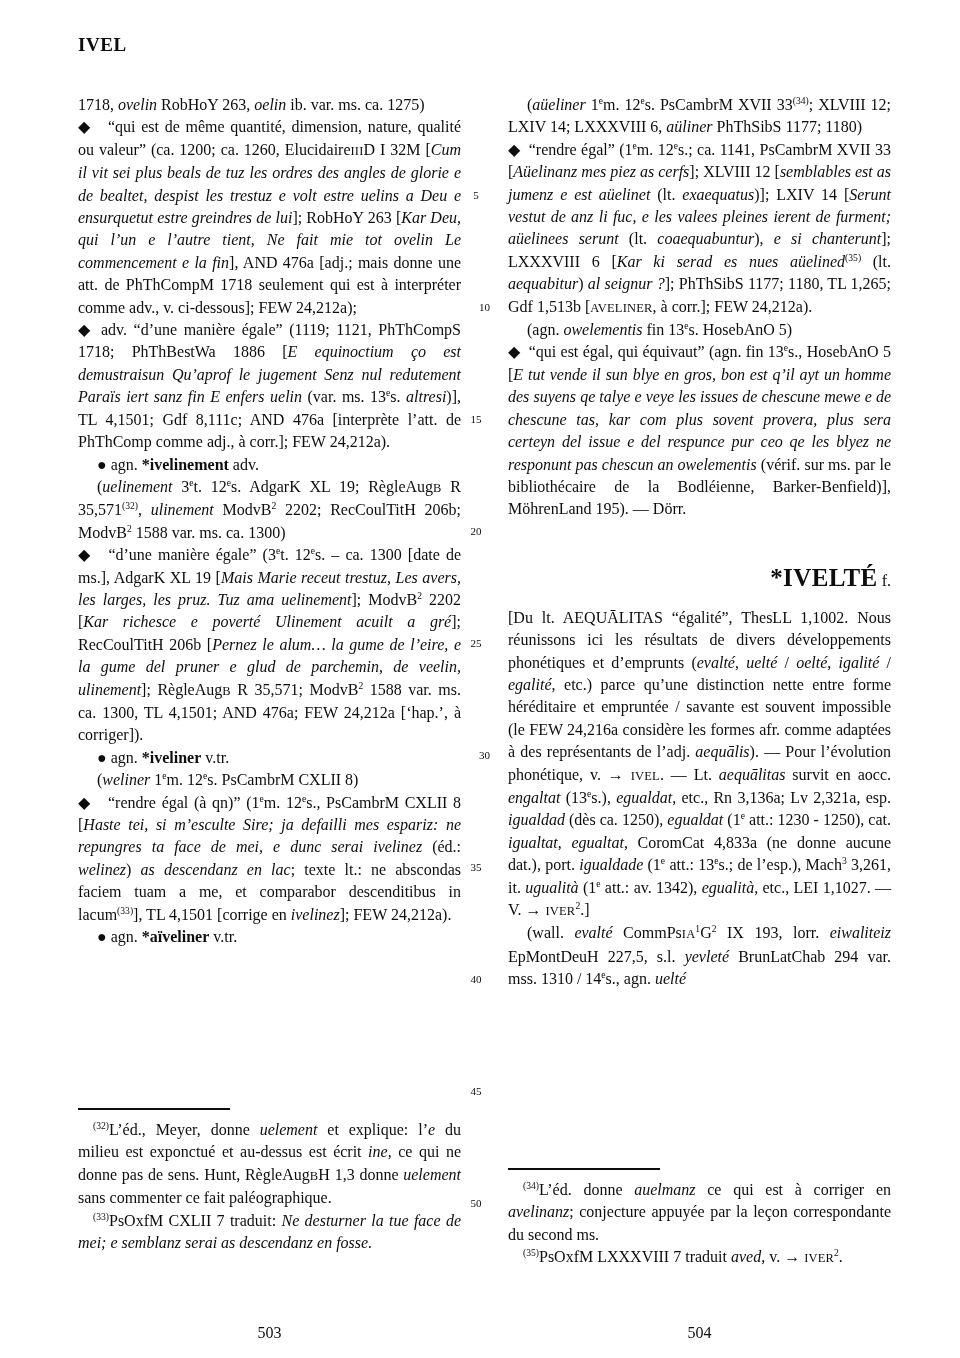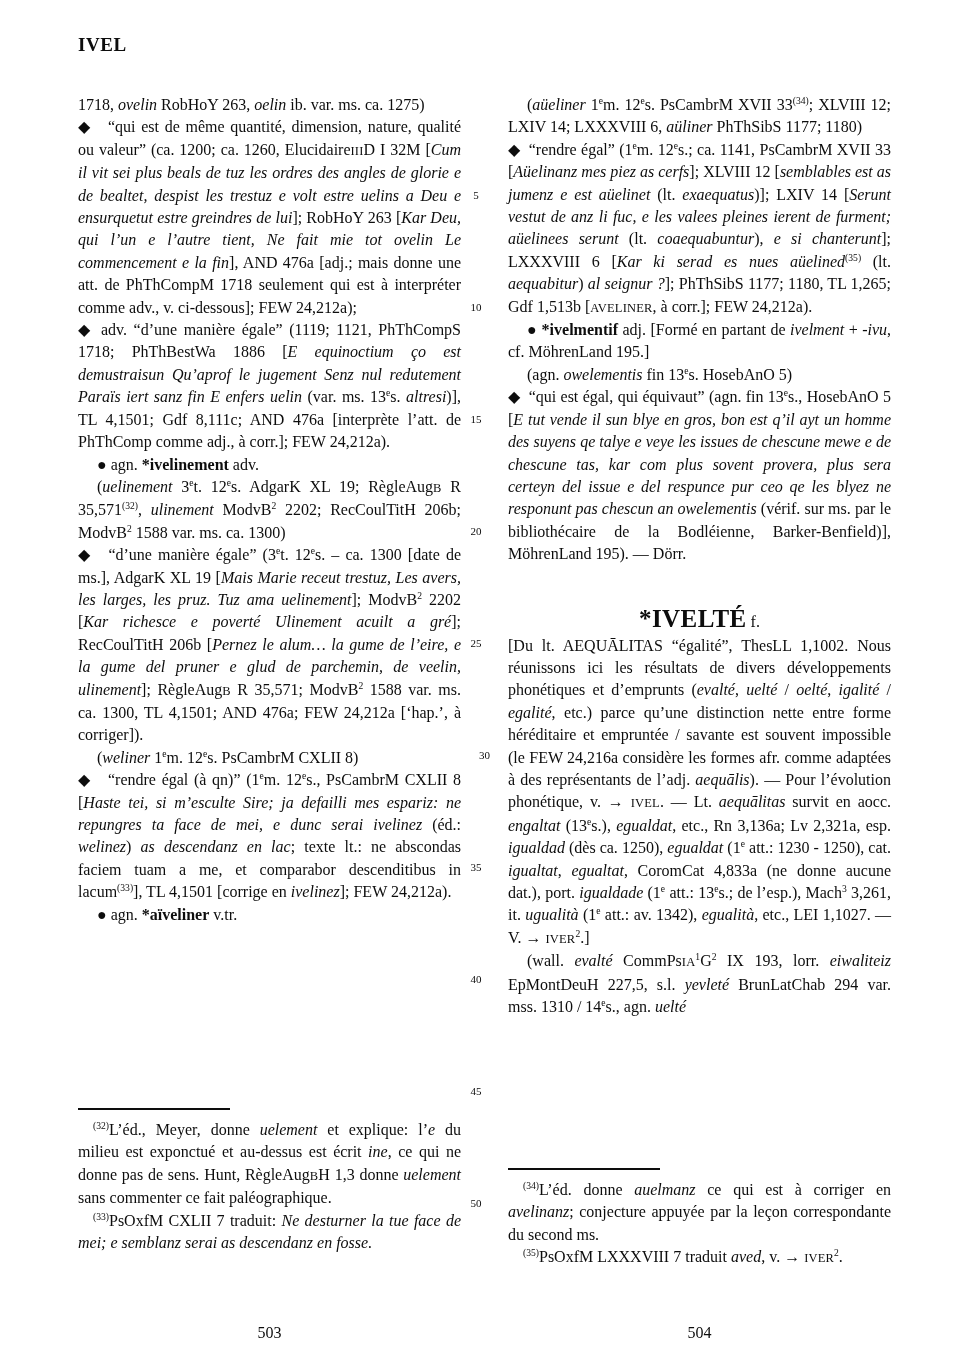--- a/index.html
+++ b/index.html
@@ -8,21 +8,21 @@
     color:#0d0d0d;font-family:"Liberation Serif","DejaVu Serif",serif;
     font-size:16px;line-height:22.4px;overflow:hidden;
   }
   .running-head{position:absolute;left:78px;top:34px;font-weight:700;font-size:19px;letter-spacing:.6px;}
   .col{position:absolute;top:94px;width:383px;}
   .col-left{left:78px;}
   .col-right{left:508px;}
   .para{margin:0;text-align:justify;hyphens:auto;-webkit-hyphens:auto;}
   .style-deriv,.style-forms{text-indent:19px;}
   .style-footnote{text-indent:15px;}
-  .style-head{margin-top:41px;margin-bottom:1px;line-height:24px;text-align:center;}
+  .style-head{margin-top:41px;margin-bottom:10px;line-height:32px;text-align:right;}
   .style-head b{font-size:25px;letter-spacing:.4px;}
   b{font-weight:700;}
   i{font-style:italic;}
   sup{font-size:.6em;line-height:0;vertical-align:super;}
   .sc{font-size:.78em;letter-spacing:.2px;}
   .lineno{position:absolute;left:462px;width:28px;text-align:center;font-size:11px;line-height:16px;}
   .fn{position:absolute;width:383px;}
   .fn-left{left:78px;top:1108px;}
   .fn-right{left:508px;top:1168px;}
   .fnsep{width:152px;border-top:2px solid #0d0d0d;margin:0 0 9px 0;}
@@ -36,38 +36,38 @@
 <div class="page">
   <div class="running-head">IVEL</div>
 
   <div class="col col-left">
       <p class="para style-cont">1718, <i>ovelin</i> RobHoY 263, <i>oelin</i> ib. var. ms. ca. 1275)</p>
       <p class="para style-sense">◆  “qui est de même quantité, dimension, nature, qualité ou valeur” (ca. 1200; ca. 1260, Elucidaire<span class="sc">III</span>D I 32M [<i>Cum il vit sei plus beals de tuz les ordres des angles de glorie e de bealtet, despist les trestuz e volt estre uelins a Deu e ensurquetut estre greindres de lui</i>]; RobHoY 263 [<i>Kar Deu, qui l’un e l’autre tient, Ne fait mie tot ovelin Le commencement e la fin</i>], AND 476a [adj.; mais donne une att. de PhThCompM 1718 seulement qui est à interpréter comme adv., v. ci-dessous]; FEW 24,212a);</p>
       <p class="para style-sense">◆ adv. “d’une manière égale” (1119; 1121, PhThCompS 1718; PhThBestWa 1886 [<i>E equinoctium ço est demustraisun Qu’aprof le jugement Senz nul redutement Paraïs iert sanz fin E enfers uelin</i> (var. ms. 13<sup>e</sup>s. <i>altresi</i>)], TL 4,1501; Gdf 8,111c; AND 476a [interprète l’att. de PhThComp comme adj., à corr.]; FEW 24,212a).</p>
       <p class="para style-deriv">● agn. <b>*ivelinement</b> adv.</p>
       <p class="para style-forms">(<i>uelinement</i> 3<sup>e</sup>t. 12<sup>e</sup>s. AdgarK XL 19; RègleAug<span class="sc">B</span> R 35,571<sup>(32)</sup>, <i>ulinement</i> ModvB<sup>2</sup> 2202; RecCoulTitH 206b; ModvB<sup>2</sup> 1588 var. ms. ca. 1300)</p>
       <p class="para style-sense">◆  “d’une manière égale” (3<sup>e</sup>t. 12<sup>e</sup>s. – ca. 1300 [date de ms.], AdgarK XL 19 [<i>Mais Marie receut trestuz, Les avers, les larges, les pruz. Tuz ama uelinement</i>]; ModvB<sup>2</sup> 2202 [<i>Kar richesce e poverté Ulinement acuilt a gré</i>]; RecCoulTitH 206b [<i>Pernez le alum… la gume de l’eire, e la gume del pruner e glud de parchemin, de veelin, ulinement</i>]; RègleAug<span class="sc">B</span> R 35,571; ModvB<sup>2</sup> 1588 var. ms. ca. 1300, TL 4,1501; AND 476a; FEW 24,212a [‘hap.’, à corriger]).</p>
+      <p class="para style-deriv">● agn. <b>*iveliner</b> v.tr.</p>
       <p class="para style-forms">(<i>weliner</i> 1<sup>e</sup>m. 12<sup>e</sup>s. PsCambrM CXLII 8)</p>
       <p class="para style-sense">◆  “rendre égal (à qn)” (1<sup>e</sup>m. 12<sup>e</sup>s., PsCambrM CXLII 8 [<i>Haste tei, si m’esculte Sire; ja defailli mes espariz: ne repungres ta face de mei, e dunc serai ivelinez</i> (éd.: <i>welinez</i>) <i>as descendanz en lac</i>; texte lt.: ne abscondas faciem tuam a me, et comparabor descenditibus in lacum<sup>(33)</sup>], TL 4,1501 [corrige en <i>ivelinez</i>]; FEW 24,212a).</p>
       <p class="para style-deriv">● agn. <b>*aïveliner</b> v.tr.</p>
     </div>
   <div class="col col-right">
       <p class="para style-forms">(<i>aüeliner</i> 1<sup>e</sup>m. 12<sup>e</sup>s. PsCambrM XVII 33<sup>(34)</sup>; XLVIII 12; LXIV 14; LXXXVIII 6, <i>aüliner</i> PhThSibS 1177; 1180)</p>
       <p class="para style-sense">◆ “rendre égal” (1<sup>e</sup>m. 12<sup>e</sup>s.; ca. 1141, PsCambrM XVII 33 [<i>Aüelinanz mes piez as cerfs</i>]; XLVIII 12 [<i>semblables est as jumenz e est aüelinet</i> (lt. <i>exaequatus</i>)]; LXIV 14 [<i>Serunt vestut de anz li fuc, e les valees pleines ierent de furment; aüelinees serunt</i> (lt. <i>coaequabuntur</i>), <i>e si chanterunt</i>]; LXXXVIII 6 [<i>Kar ki serad es nues aüelined</i><sup>(35)</sup> (lt. <i>aequabitur</i>) <i>al seignur ?</i>]; PhThSibS 1177; 1180, TL 1,265; Gdf 1,513b [<span class="sc">AVELINER</span>, à corr.]; FEW 24,212a).</p>
-      <p class="para style-deriv">● <b>*ivelmentif</b> adj. [Formé en partant de <i>ivelment</i> + <i>-ivu</i>, cf. MöhrenLand 195.]</p>
       <p class="para style-forms">(agn. <i>owelementis</i> fin 13<sup>e</sup>s. HosebAnO 5)</p>
       <p class="para style-sense">◆ “qui est égal, qui équivaut” (agn. fin 13<sup>e</sup>s., HosebAnO 5 [<i>E tut vende il sun blye en gros, bon est q’il ayt un homme des suyens qe talye e veye les issues de chescune mewe e de chescune tas, kar com plus sovent provera, plus sera certeyn del issue e del respunce pur ceo qe les blyez ne responunt pas chescun an owelementis</i> (vérif. sur ms. par le bibliothécaire de la Bodléienne, Barker-Benfield)], MöhrenLand 195). — Dörr.</p>
       <p class="para style-head"><b>*IVELTÉ</b> f.</p>
       <p class="para style-etym">[Du lt. AEQUĀLITAS “égalité”, ThesLL 1,1002. Nous réunissons ici les résultats de divers développements phonétiques et d’emprunts (<i>evalté</i>, <i>uelté</i> / <i>oelté</i>, <i>igalité</i> / <i>egalité</i>, etc.) parce qu’une distinction nette entre forme héréditaire et empruntée / savante est souvent impossible (le FEW 24,216a considère les formes afr. comme adaptées à des représentants de l’adj. <i>aequālis</i>). — Pour l’évolution phonétique, v. → <span class="sc">IVEL</span>. — Lt. <i>aequālitas</i> survit en aocc. <i>engaltat</i> (13<sup>e</sup>s.), <i>egualdat</i>, etc., Rn 3,136a; Lv 2,321a, esp. <i>igualdad</i> (dès ca. 1250), <i>egualdat</i> (1<sup>e</sup> att.: 1230 - 1250), cat. <i>igualtat</i>, <i>egualtat</i>, CoromCat 4,833a (ne donne aucune dat.), port. <i>igualdade</i> (1<sup>e</sup> att.: 13<sup>e</sup>s.; de l’esp.), Mach<sup>3</sup> 3,261, it. <i>ugualità</i> (1<sup>e</sup> att.: av. 1342), <i>egualità</i>, etc., LEI 1,1027. — V. → <span class="sc">IVER</span><sup>2</sup>.]</p>
       <p class="para style-forms">(wall. <i>evalté</i> CommPs<span class="sc">IA</span><sup>1</sup>G<sup>2</sup> IX 193, lorr. <i>eiwaliteiz</i> EpMontDeuH 227,5, s.l. <i>yevleté</i> BrunLatChab 294 var. mss. 1310 / 14<sup>e</sup>s., agn. <i>uelté</i></p>
     </div>
 
   <div id="gutter">
       <div class="lineno" style="top: 186.6px;">5</div>
-      <div class="lineno" style="top: 298.6px;">10</div>
+      <div class="lineno" style="top: 298.6px; text-align: right;">10</div>
       <div class="lineno" style="top: 410.6px;">15</div>
       <div class="lineno" style="top: 522.6px;">20</div>
       <div class="lineno" style="top: 634.6px;">25</div>
       <div class="lineno" style="top: 746.6px; text-align: right;">30</div>
       <div class="lineno" style="top: 858.6px;">35</div>
       <div class="lineno" style="top: 970.6px;">40</div>
       <div class="lineno" style="top: 1082.6px; text-align: center;">45</div>
       <div class="lineno" style="top: 1194.6px;">50</div>
     </div>
 

